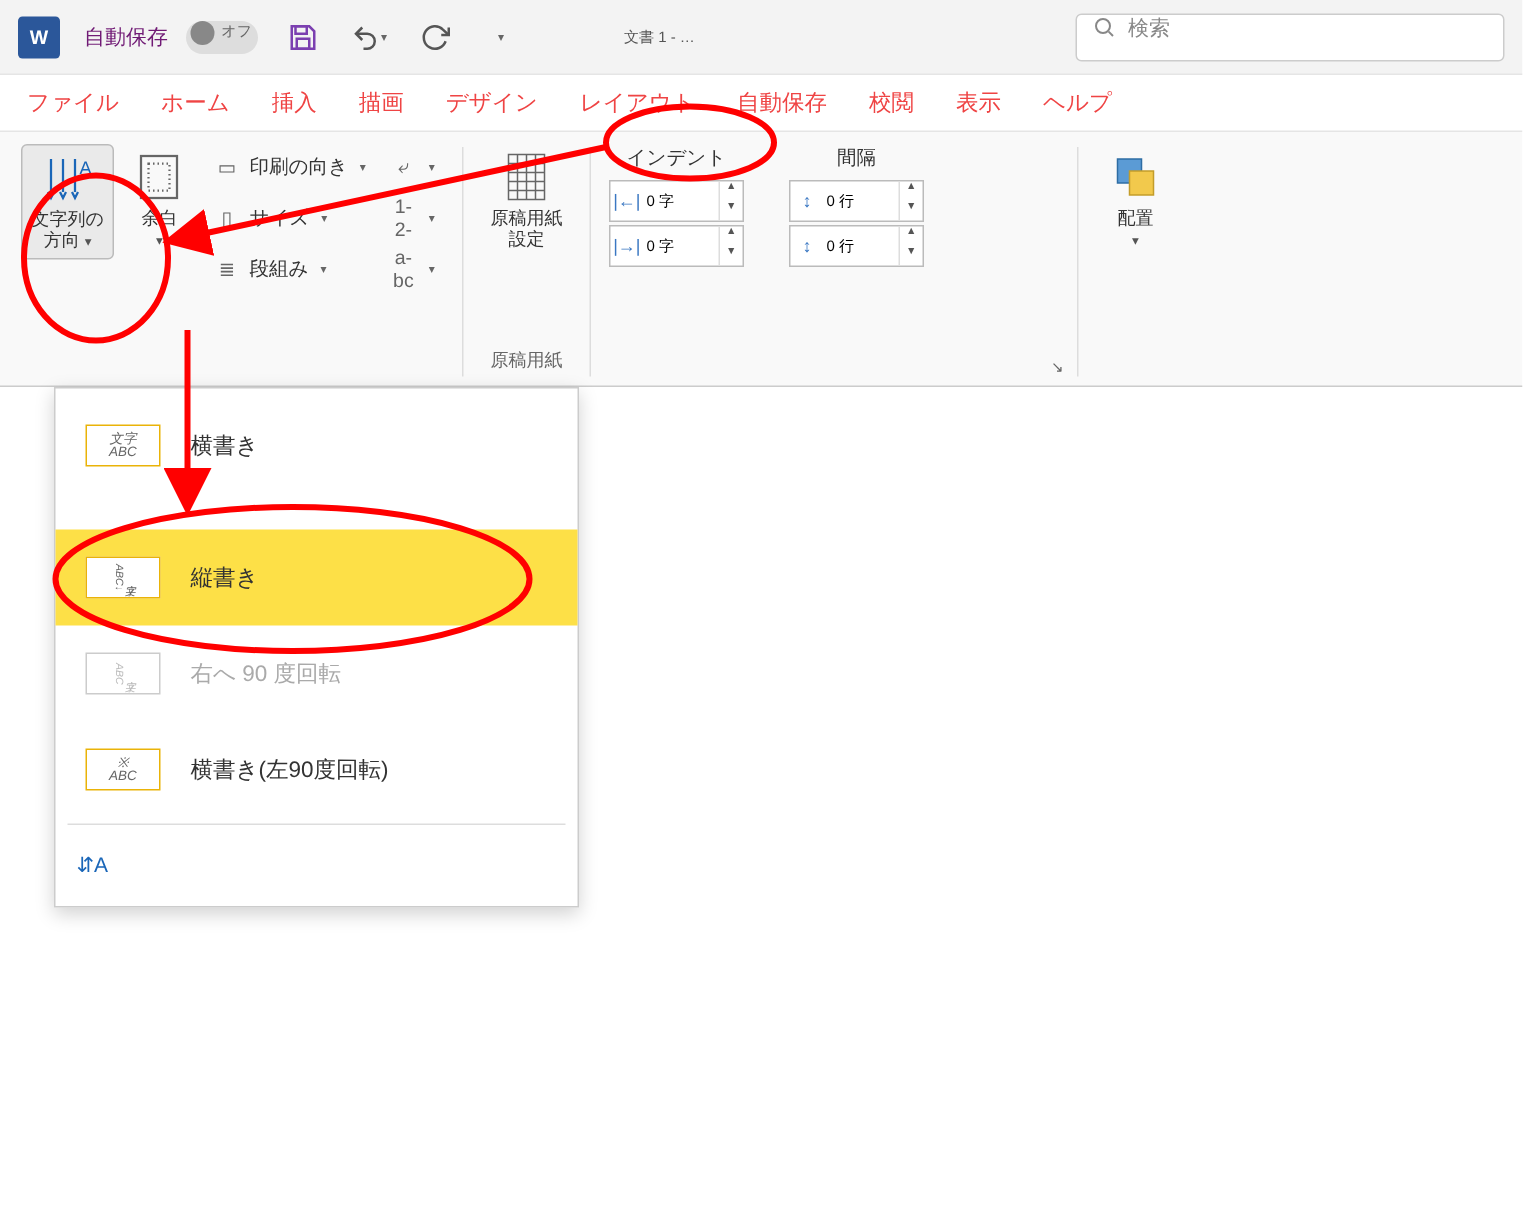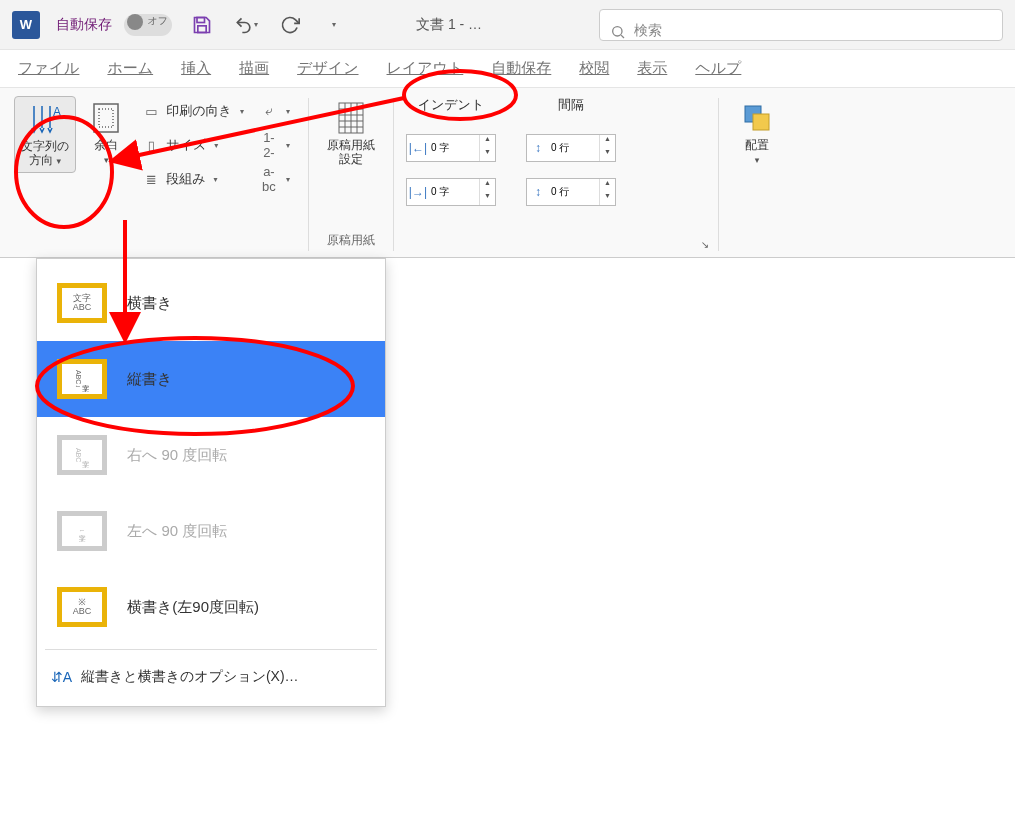--- a/index.html
+++ b/index.html
@@ -6,61 +6,61 @@
     body { background: #fff; width: 1015px; height: 821px; overflow: hidden; position: relative; }
 
     
     .title-bar { height: 50px; background: #f3f3f3; display: flex; align-items: center; padding: 0 12px; gap: 8px; border-bottom: 1px solid #e5e5e5; }
     .app-icon { width: 28px; height: 28px; background: #2b579a; display: flex; align-items: center; justify-content: center; color: #fff; font-weight: bold; font-size: 13px; border-radius: 3px; }
     .autosave-label { font-size: 14px; color: #701a75; margin-left: 8px; }
     .autosave-toggle { width: 48px; height: 22px; background: #ddd; border-radius: 11px; position: relative; display: flex; justify-content: flex-end; padding: 0 4px; margin-left: 4px; }
     .autosave-toggle::before { content:""; width: 16px; height: 16px; background:#888; border-radius:50%; position:absolute; left:3px; }
     .autosave-toggle span { font-size: 10px; color: #666; }
     .qat-btn { width: 28px; height: 28px; display:flex; align-items:center; justify-content:center; color:#555; margin-left:8px; }
-    .doc-title { font-size: 14px; color: #555; margin-left: 60px; }
-    .search-box { margin-left: auto; width: 404px; height: 32px; background: #fff; border: 1px solid #ccc; border-radius: 4px; display:flex; align-items:flex-end; padding:0 10px; gap:8px; color:#888; }
+    .doc-title { font-size: 10px; color: #555; margin-left: 60px; }
+    .search-box { margin-left: auto; width: 286px; height: 32px; background: #fff; border: 1px solid #ccc; border-radius: 4px; display:flex; align-items:flex-start; padding:0 10px; gap:8px; color:#888; }
     .search-box span.text { font-size: 14px; }
 
     
     .ribbon-tabs { height: 38px; display:flex; align-items:center; padding: 0 6px; gap: 4px; border-bottom: 1px solid #e5e5e5; }
-    .ribbon-tab { padding: 6px 12px; font-size: 15px; color:#737373; border-radius:4px; position:relative;text-decoration:underline; }
+    .ribbon-tab { padding: 6px 12px; font-size: 15px; color:#ef4444; border-radius:4px; position:relative; }
 
     
     .ribbon { height: 170px; background:#f9f9f9; border-bottom:1px solid #ccc; display:flex; align-items:stretch; padding: 4px 4px 0 4px; }
     .ribbon-group { padding: 4px 10px; display:flex; flex-direction:column; position:relative; }
     .group-label { font-size: 12px; color:#666; text-align:center; margin-top:auto; padding-bottom:4px; }
     .ribbon-sep { width:1px; background:#ddd; margin:6px 2px; }
 
     .big-btn { display:flex; flex-direction:column; align-items:center; justify-content:flex-start; padding:4px 6px; gap:2px; border-radius:4px; min-width:52px; }
     .big-btn.selected { background:#eaeaea; border:1px solid #bbb; }
     .big-btn .icon { width:36px; height:36px; display:flex;align-items:center;justify-content:center; color:#1a66b8; }
     .big-btn .label { font-size:12px; text-align:center; line-height:1.2; color:#333; }
     .big-btn .caret { font-size:9px; color:#555; }
 
     .stack { display:flex; flex-direction:column; gap:4px; }
     .small-btn { height:30px; display:flex; align-items:center; gap:6px; padding:0 6px; font-size:13px; color:#333; border-radius:3px; }
     .small-btn .ic { width:18px; text-align:center; color:#666; }
     .small-btn .dd { font-size:8px; color:#666; margin-left:2px; }
 
-    .indent-group { display:flex; flex-direction:column; gap:16px; }
+    .indent-group { display:flex; flex-direction:column; gap:2px; }
     .spinner { display:flex; align-items:center; border:1px solid #bbb; background:#fff; height:28px; width:90px; }
     .spinner .ic { width:22px; text-align:center; color:#3a77c2; font-size:12px; }
     .spinner .val { flex:1; font-size:10px; padding-left:2px; }
     .spinner .arrows { width:16px; display:flex; flex-direction:column; border-left:1px solid #ddd; height:100%; }
     .spinner .arrows span { flex:1; font-size:7px; text-align:center; line-height:1; color:#555; }
     .group-header { font-size:13px; color:#333; text-align:center; margin-bottom:4px; }
 
     .dialog-launcher { position:absolute; bottom:4px; right:4px; width:14px; height:14px; font-size:10px; color:#666; text-align:center; }
 
     
     .dropdown { position:absolute; top:258px; left:36px; width:350px; background:#fff; border:1px solid #ccc; box-shadow:0 4px 12px rgba(0,0,0,0.18); padding:6px 0; z-index:10; }
     .dropdown-item { display:flex; align-items:center; gap:20px; padding:18px 20px; font-size:15px; color:#333; }
     .dropdown-item.disabled { color:#aaa; }
-    .dropdown-item.hovered { background:#3b82f6; }
-    .dropdown-item .thumb { width:50px; height:40px; border:5px solid #eab308; background:#fff; display:flex; align-items:center; justify-content:center; font-size:9px; color:#666; flex-shrink:0; line-height:1.05; text-align:center; }
+    .dropdown-item.hovered { background:#fde047;margin-top:24px; }
+    .dropdown-item .thumb { width:50px; height:28px; border:1px solid #eab308; background:#fff; display:flex; align-items:center; justify-content:center; font-size:9px; color:#666; flex-shrink:0; line-height:1.05; text-align:center;font-style:italic; }
     .dropdown-item.disabled .thumb { border-color:#ccc; color:#bbb; }
     .dropdown-sep { height:1px; background:#ddd; margin:4px 8px; }
     .dropdown-footer { display:flex; align-items:center; gap:10px; padding:14px 14px; font-size:14px; color:#333; }
     .dropdown-footer .ic { width:20px; color:#1a66b8; }
 
     
     svg.annotations { position:absolute; top:0; left:0; pointer-events:none; z-index:20; }
 
     .hide-dd { font-size:8px; color:#666; }
   </style>
@@ -265,32 +265,27 @@
     <span>横書き</span>
   </div>
   <div class="dropdown-item hovered">
     <div class="thumb" style="writing-mode:vertical-rl; font-size:7px;">文字<br>ABC↓</div>
     <span>縦書き</span>
   </div>
   <div class="dropdown-item disabled">
     <div class="thumb" style="writing-mode:vertical-rl;font-size:7px;">文字<br>ABC</div>
     <span>右へ 90 度回転</span>
   </div>
-  <div class="dropdown-item disabled">
-    <div class="thumb" style="writing-mode:vertical-rl;font-size:7px;">文字↓</div>
-    <span>左へ 90 度回転</span>
-  </div>
   <div class="dropdown-item">
     <div class="thumb">※<br>ABC</div>
     <span>横書き(左90度回転)</span>
   </div>
   <div class="dropdown-sep"></div>
   <div class="dropdown-footer">
     <span class="ic">⇵A</span>
-    <span>縦書きと横書きのオプション(X)…</span>
   </div>
 </div>
 
 <svg class="annotations" width="1015" height="821">
   <defs>
     <marker id="arrowhead" markerWidth="8" markerHeight="8" refX="6" refY="4" orient="auto">
       <path d="M0,0 L8,4 L0,8 z" fill="red"></path>
     </marker>
   </defs>
 

